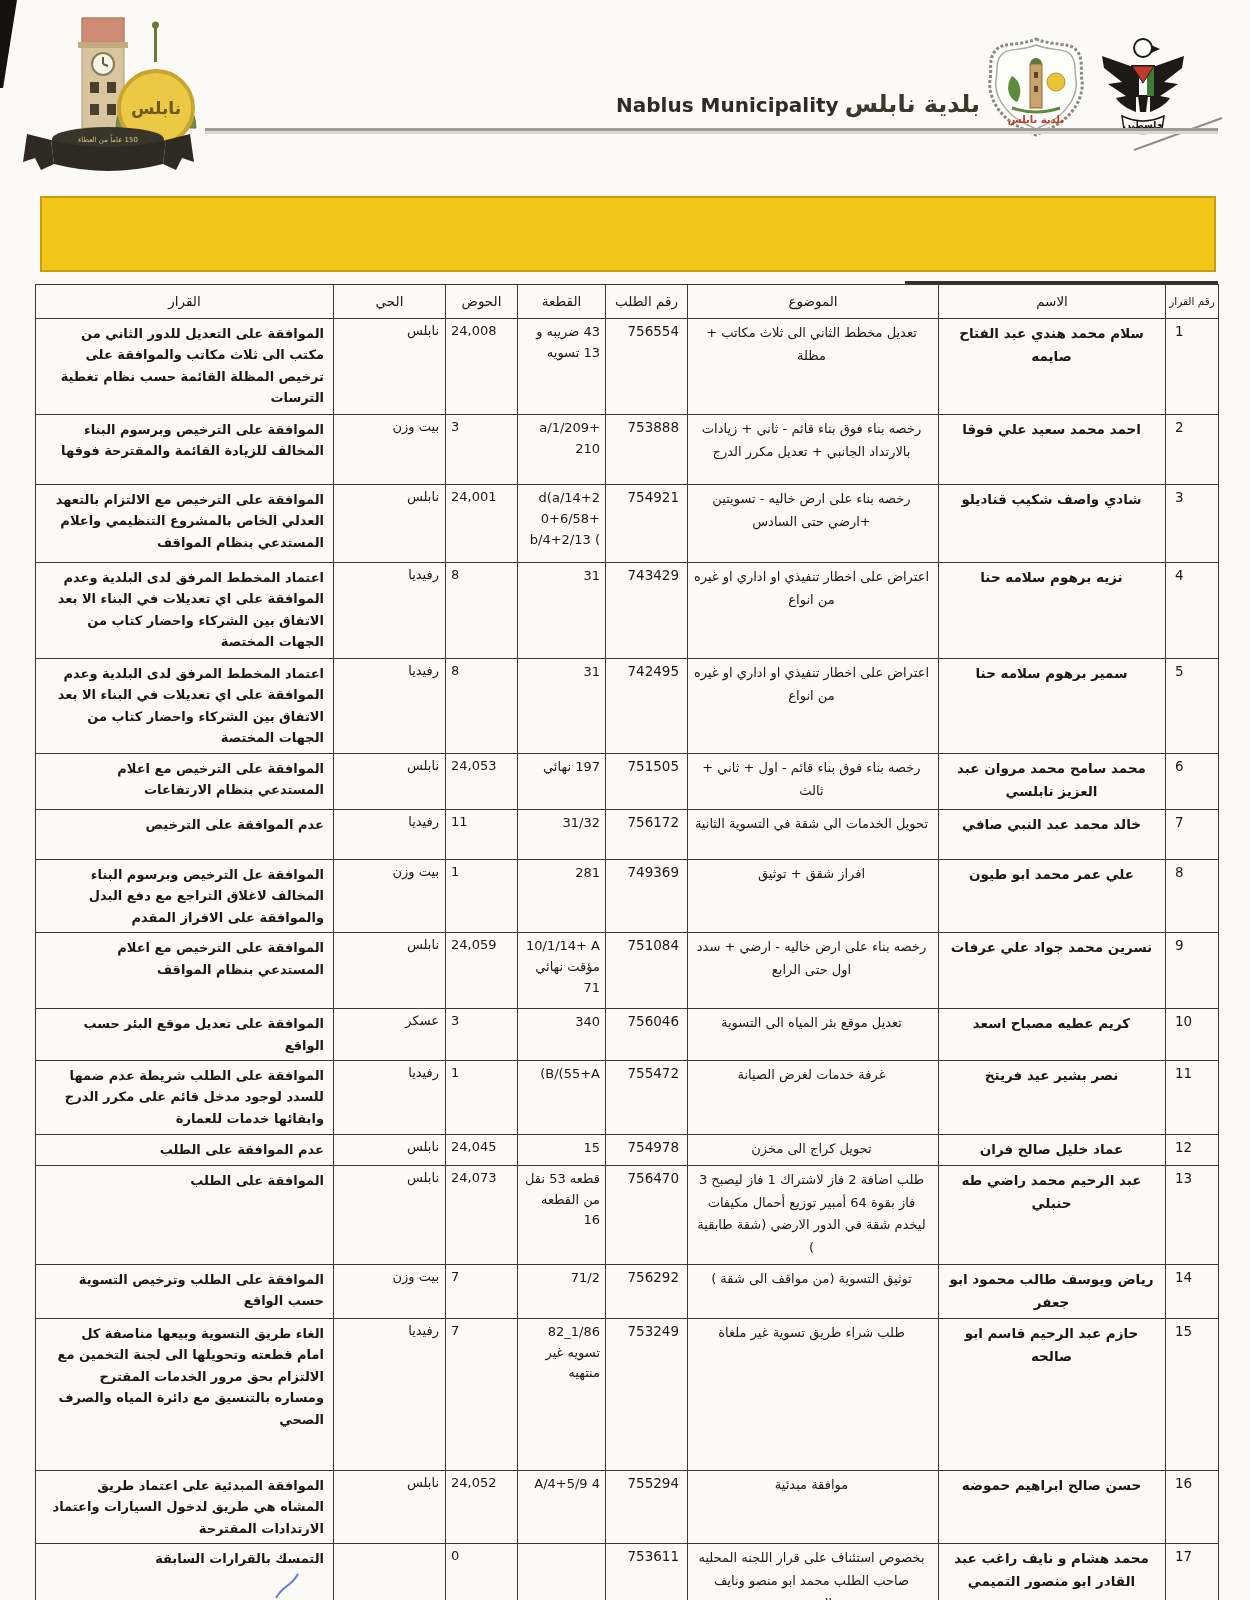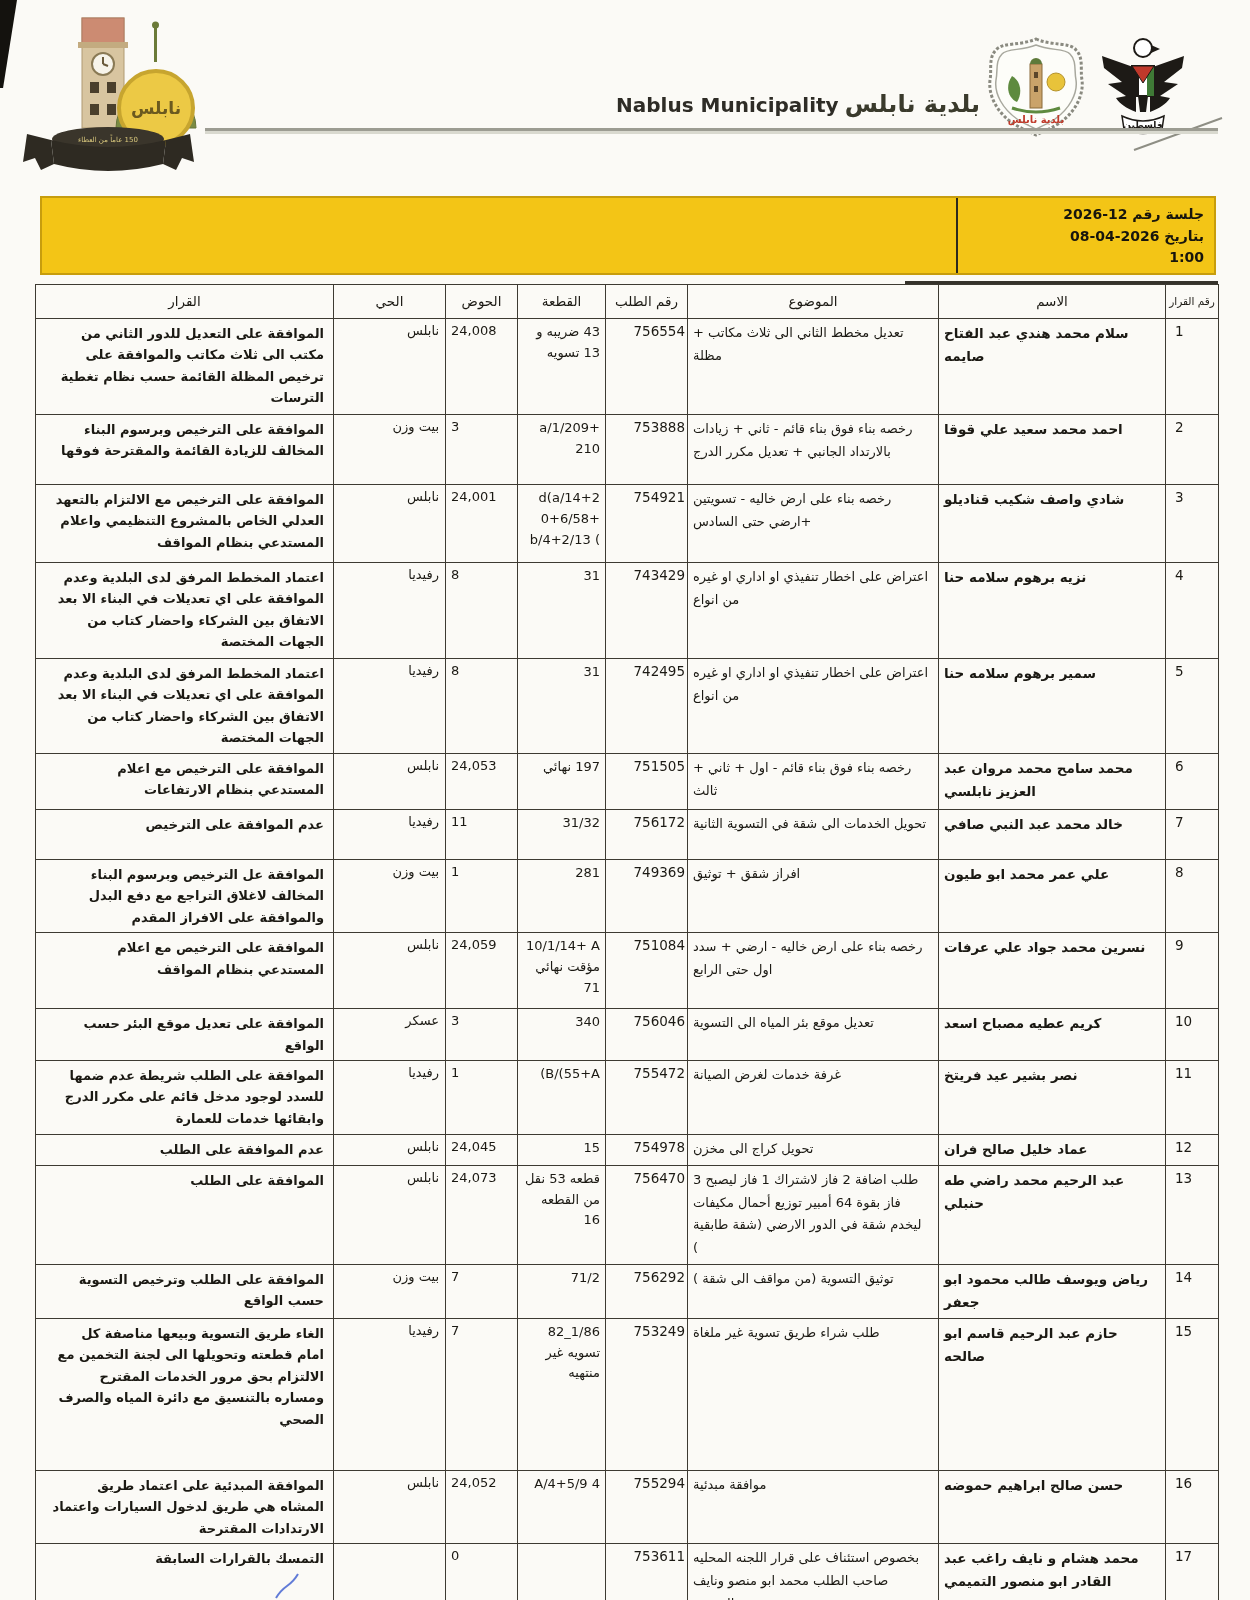--- a/index.html
+++ b/index.html
@@ -31,23 +31,23 @@
                    line-height:1.85;text-align:right;color:#17150d;}
   
   table.decisions{position:absolute;top:284px;left:35px;width:1183px;border-collapse:collapse;
                   table-layout:fixed;font-size:13px;direction:rtl;}
   .decisions th,.decisions td{border:1px solid #3d3a32;vertical-align:top;
                   padding:3px 5px 4px;line-height:1.45;box-sizing:border-box;overflow:hidden;}
   .decisions thead th{font-weight:normal;text-align:center;font-size:13.5px;height:34px;
                   vertical-align:middle;padding:4px 2px;}
   .decisions thead th.h-no{font-size:10.5px;}
   td.c-no{text-align:left;padding-left:9px;font-size:13.5px;}
-  td.c-name{font-weight:bold;text-align:left;padding-right:6px;font-size:13.5px;line-height:1.7;}
-  td.c-subject{text-align:left;padding-right:8px;line-height:1.75;}
-  td.c-request{text-align:right;padding-right:2px;font-size:13.5px;}
+  td.c-name{font-weight:bold;text-align:center;padding-right:6px;font-size:13.5px;line-height:1.7;}
+  td.c-subject{text-align:center;padding-right:8px;line-height:1.75;}
+  td.c-request{text-align:right;padding-right:8px;font-size:13.5px;}
   td.c-plot{text-align:right;line-height:1.6;}
   td.c-basin{text-align:left;font-size:13px;}
   td.c-district{text-align:right;padding-right:6px;}
   td.c-decision{font-weight:bold;text-align:right;padding:4px 9px 4px 16px;line-height:1.65;}
   tbody tr:nth-child(1){height:96px}  tbody tr:nth-child(2){height:70px}
   tbody tr:nth-child(3){height:78px}  tbody tr:nth-child(4){height:96px}
   tbody tr:nth-child(5){height:94px}  tbody tr:nth-child(6){height:56px}
   tbody tr:nth-child(7){height:50px}  tbody tr:nth-child(8){height:64px}
   tbody tr:nth-child(9){height:76px}  tbody tr:nth-child(10){height:48px}
   tbody tr:nth-child(11){height:74px} tbody tr:nth-child(12){height:24px}
@@ -118,25 +118,20 @@
     <path d="M26 88 Q47 98 68 88 L66 101 Q47 110 28 101 Z" fill="#ffffff" stroke="#1d1a16" stroke-width="1.5"></path>
     <text x="47" y="100" text-anchor="middle" font-size="9" font-weight="bold" fill="#1d1a16">فلسطين</text>
   </svg>
 
   <div class="brand"><span class="ar">بلدية نابلس</span><span class="en">Nablus Municipality</span></div>
 
   <div class="rule"></div>
 
 
   <section class="session-box">
-    <div class="session-meta">
-      <div>جلسة رقم 12-2026</div>
-      <div>بتاريخ 2026-04-08</div>
-      <div>1:00</div>
-    </div>
   </section>
 
   <table class="decisions">
     <colgroup>
       <col style="width:53px">
         <col style="width:227px">
         <col style="width:251px">
         <col style="width:82px">
       <col style="width:88px">
         <col style="width:72px">

